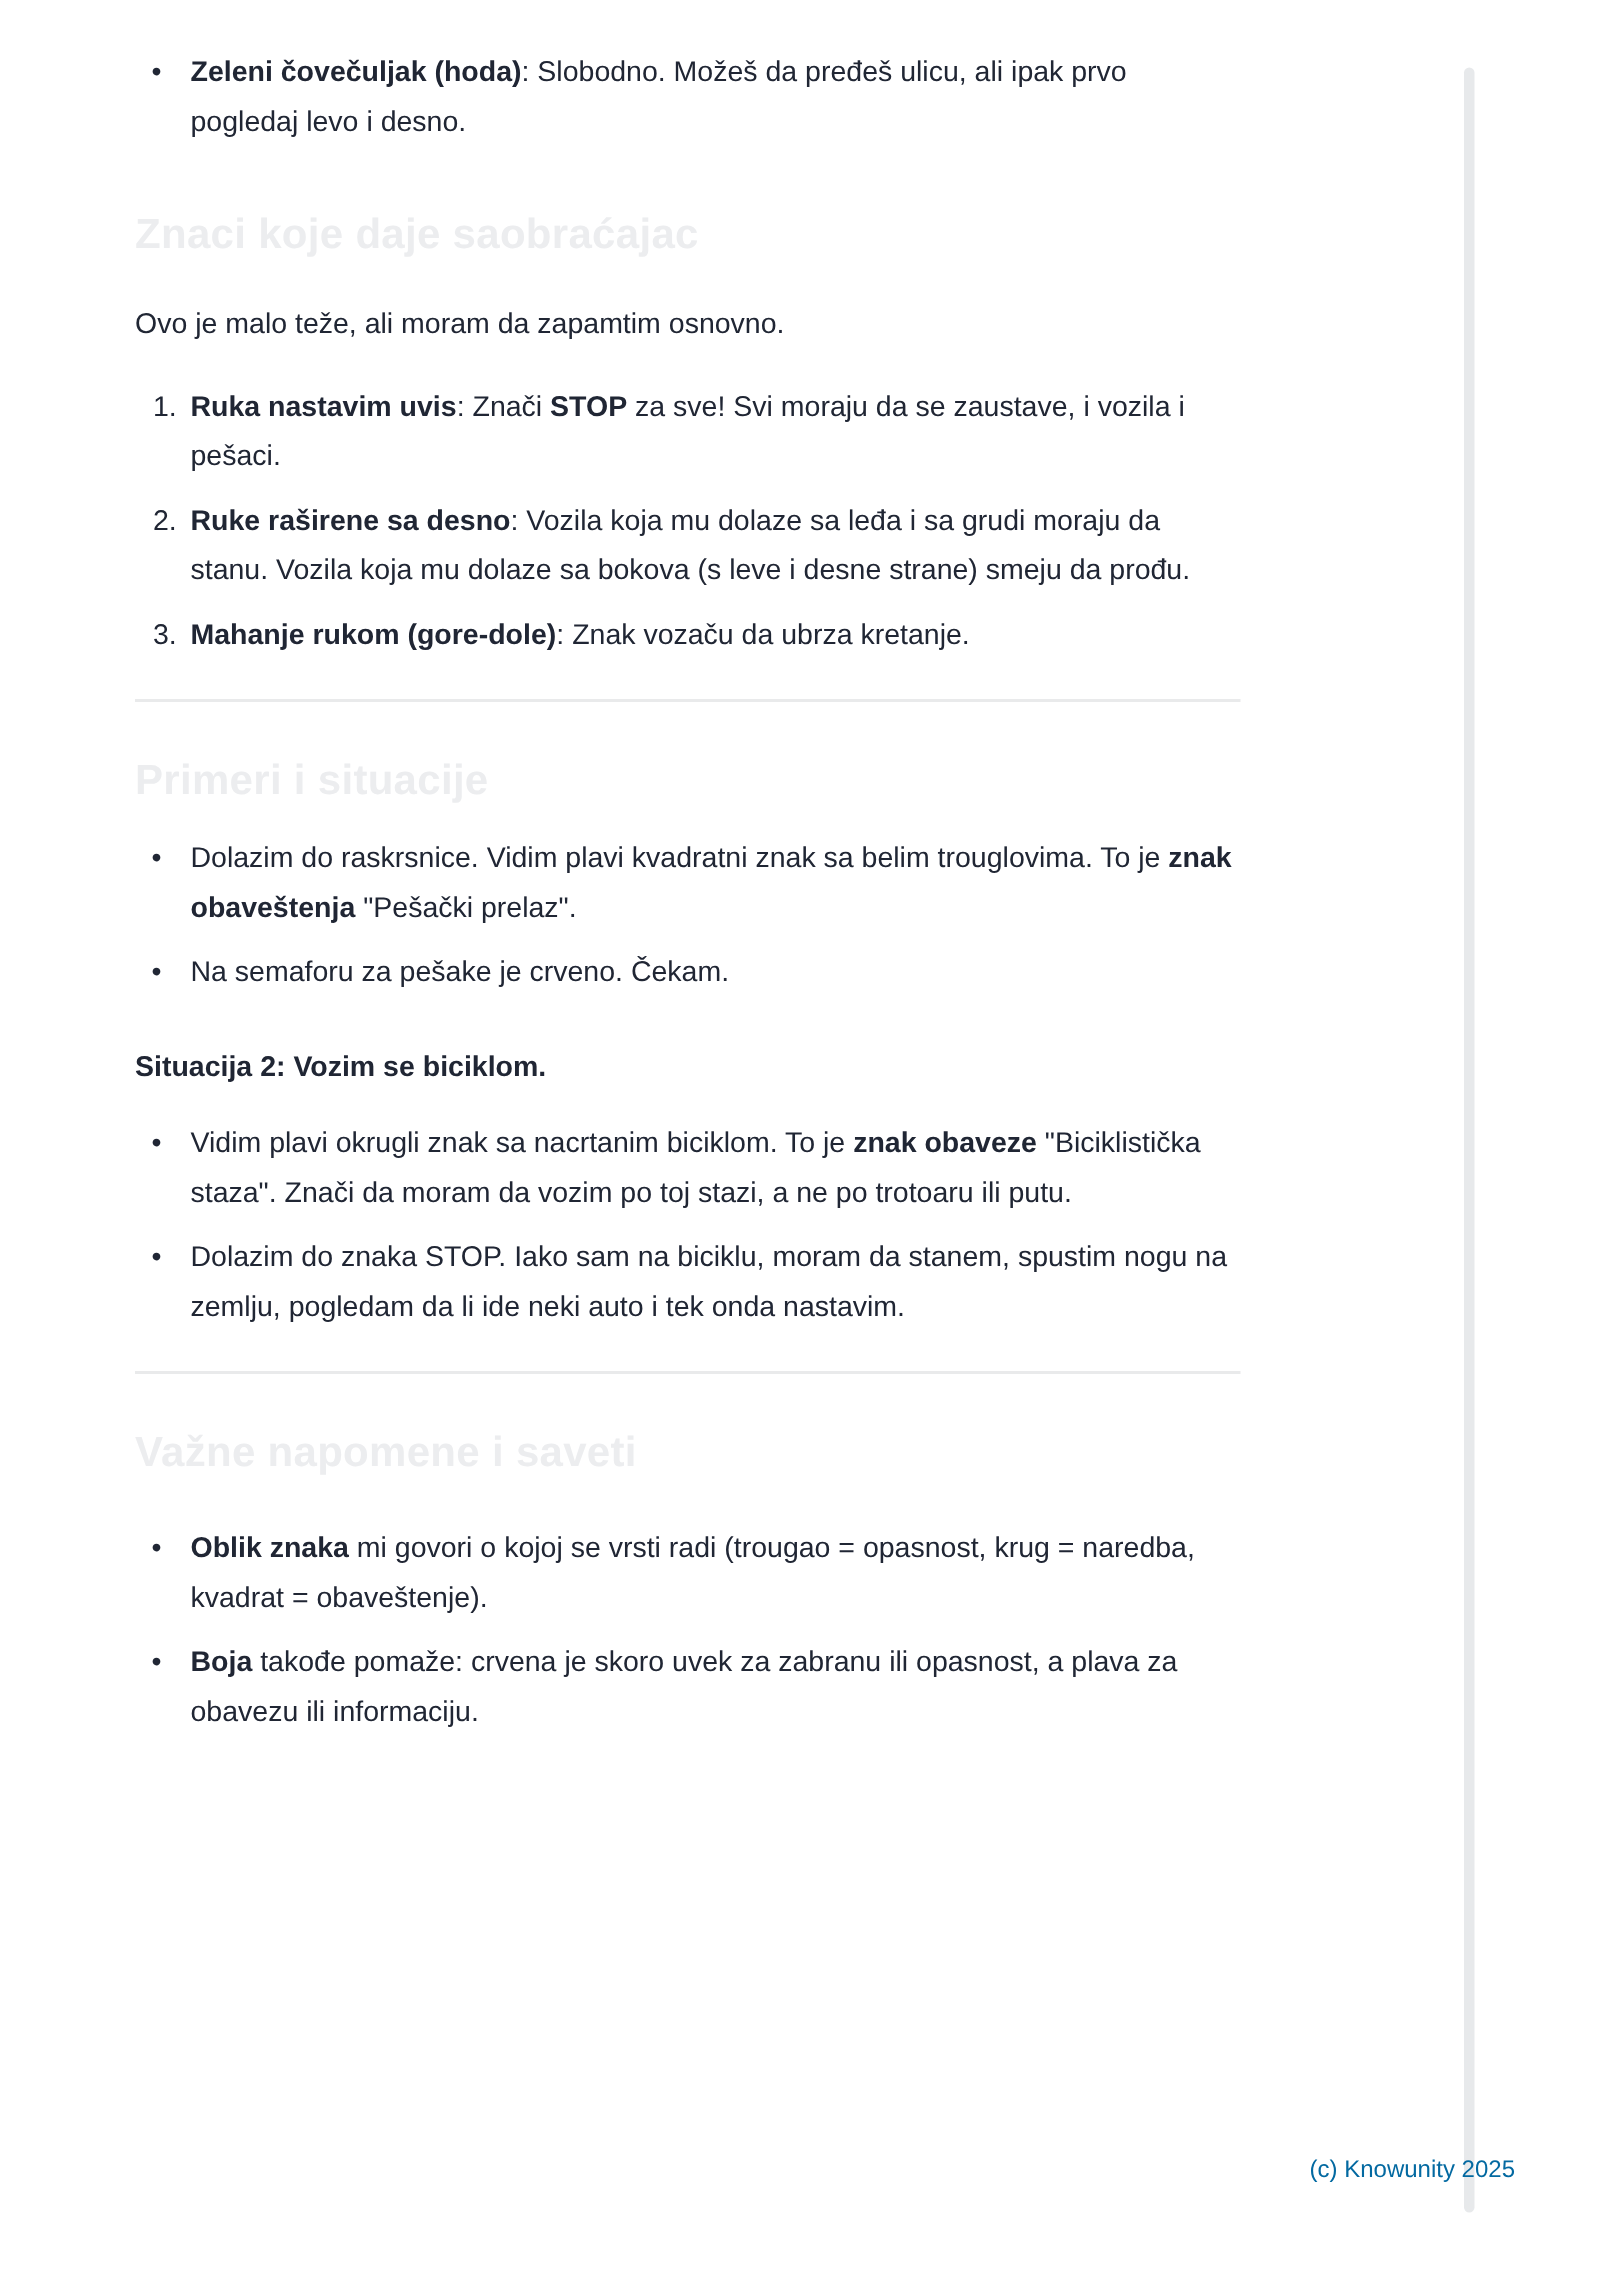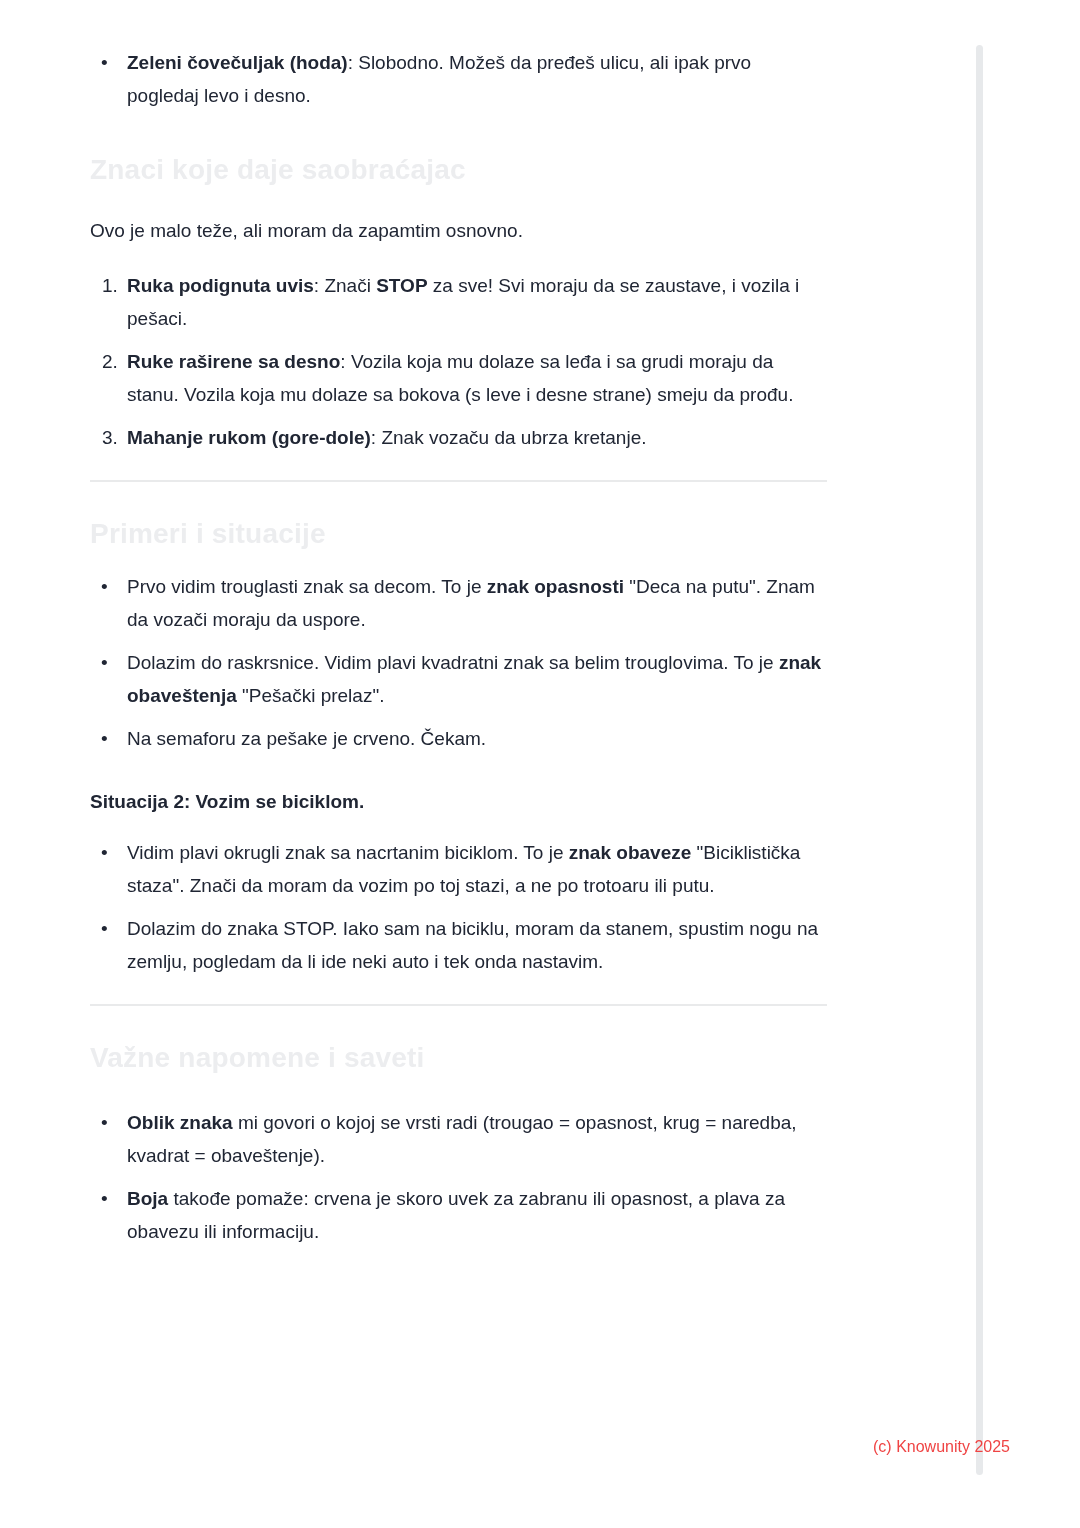--- a/index.html
+++ b/index.html
@@ -8,21 +8,21 @@
     background:#ffffff;
     overflow:hidden;
     font-family:"Liberation Sans", sans-serif;
     color:#202634;
   }
   .page { position:relative; width:1080px; height:1528px; }
 
   .content {
     position:absolute; left:90px; top:0;
     width:737px;
-    padding-top:46px;
+    padding-top:32px;
     font-size:19px;
     line-height:33px;
   }
 
   strong, b { font-weight:bold; }
 
   h2.ghost {
     font-size:28px;
     line-height:36px;
     font-weight:bold;
@@ -70,51 +70,50 @@
     width:7px; height:1430px;
     background:#e7e9eb;
     border-radius:4px;
   }
 
   .footer {
     position:absolute;
     top:1437px; right:70px;
     font-size:16px;
     line-height:20px;
-    color:#ef4444;
+    color:#0369a1;
   }
 </style>
 </head>
 <body>
 
 <div class="page">
 
   <div class="content">
 
     <ul class="bullets">
       <li><strong>Zeleni čovečuljak (hoda)</strong>: Slobodno. Možeš da pređeš ulicu, ali ipak prvo pogledaj levo i desno.</li>
     </ul>
 
     <h2 class="ghost mt-h2">Znaci koje daje saobraćajac</h2>
 
     <p class="lead">Ovo je malo teže, ali moram da zapamtim osnovno.</p>
 
     <ol class="numbered mt-ol">
-      <li><strong>Ruka podignuta uvis</strong>: Znači <strong>STOP</strong> za sve! Svi moraju da se zaustave, i vozila i pešaci.</li>
+      <li><strong>Ruka nastavim uvis</strong>: Znači <strong>STOP</strong> za sve! Svi moraju da se zaustave, i vozila i pešaci.</li>
       <li><strong>Ruke raširene sa desno</strong>: Vozila koja mu dolaze sa leđa i sa grudi moraju da stanu. Vozila koja mu dolaze sa bokova (s leve i desne strane) smeju da prođu.</li>
       <li><strong>Mahanje rukom (gore-dole)</strong>: Znak vozaču da ubrza kretanje.</li>
     </ol>
 
     <hr class="divider">
 
     <h2 class="ghost mt-h2b">Primeri i situacije</h2>
 
 
     <ul class="bullets mt-list">
-      <li>Prvo vidim trouglasti znak sa decom. To je <strong>znak opasnosti</strong> "Deca na putu". Znam da vozači moraju da uspore.</li>
       <li>Dolazim do raskrsnice. Vidim plavi kvadratni znak sa belim trouglovima. To je <strong>znak obaveštenja</strong> "Pešački prelaz".</li>
       <li>Na semaforu za pešake je crveno. Čekam.</li>
     </ul>
 
     <p class="subhead">Situacija 2: Vozim se biciklom.</p>
 
     <ul class="bullets mt-list">
       <li>Vidim plavi okrugli znak sa nacrtanim biciklom. To je <strong>znak obaveze</strong> "Biciklistička staza". Znači da moram da vozim po toj stazi, a ne po trotoaru ili putu.</li>
       <li>Dolazim do znaka STOP. Iako sam na biciklu, moram da stanem, spustim nogu na zemlju, pogledam da li ide neki auto i tek onda nastavim.</li>
     </ul>

